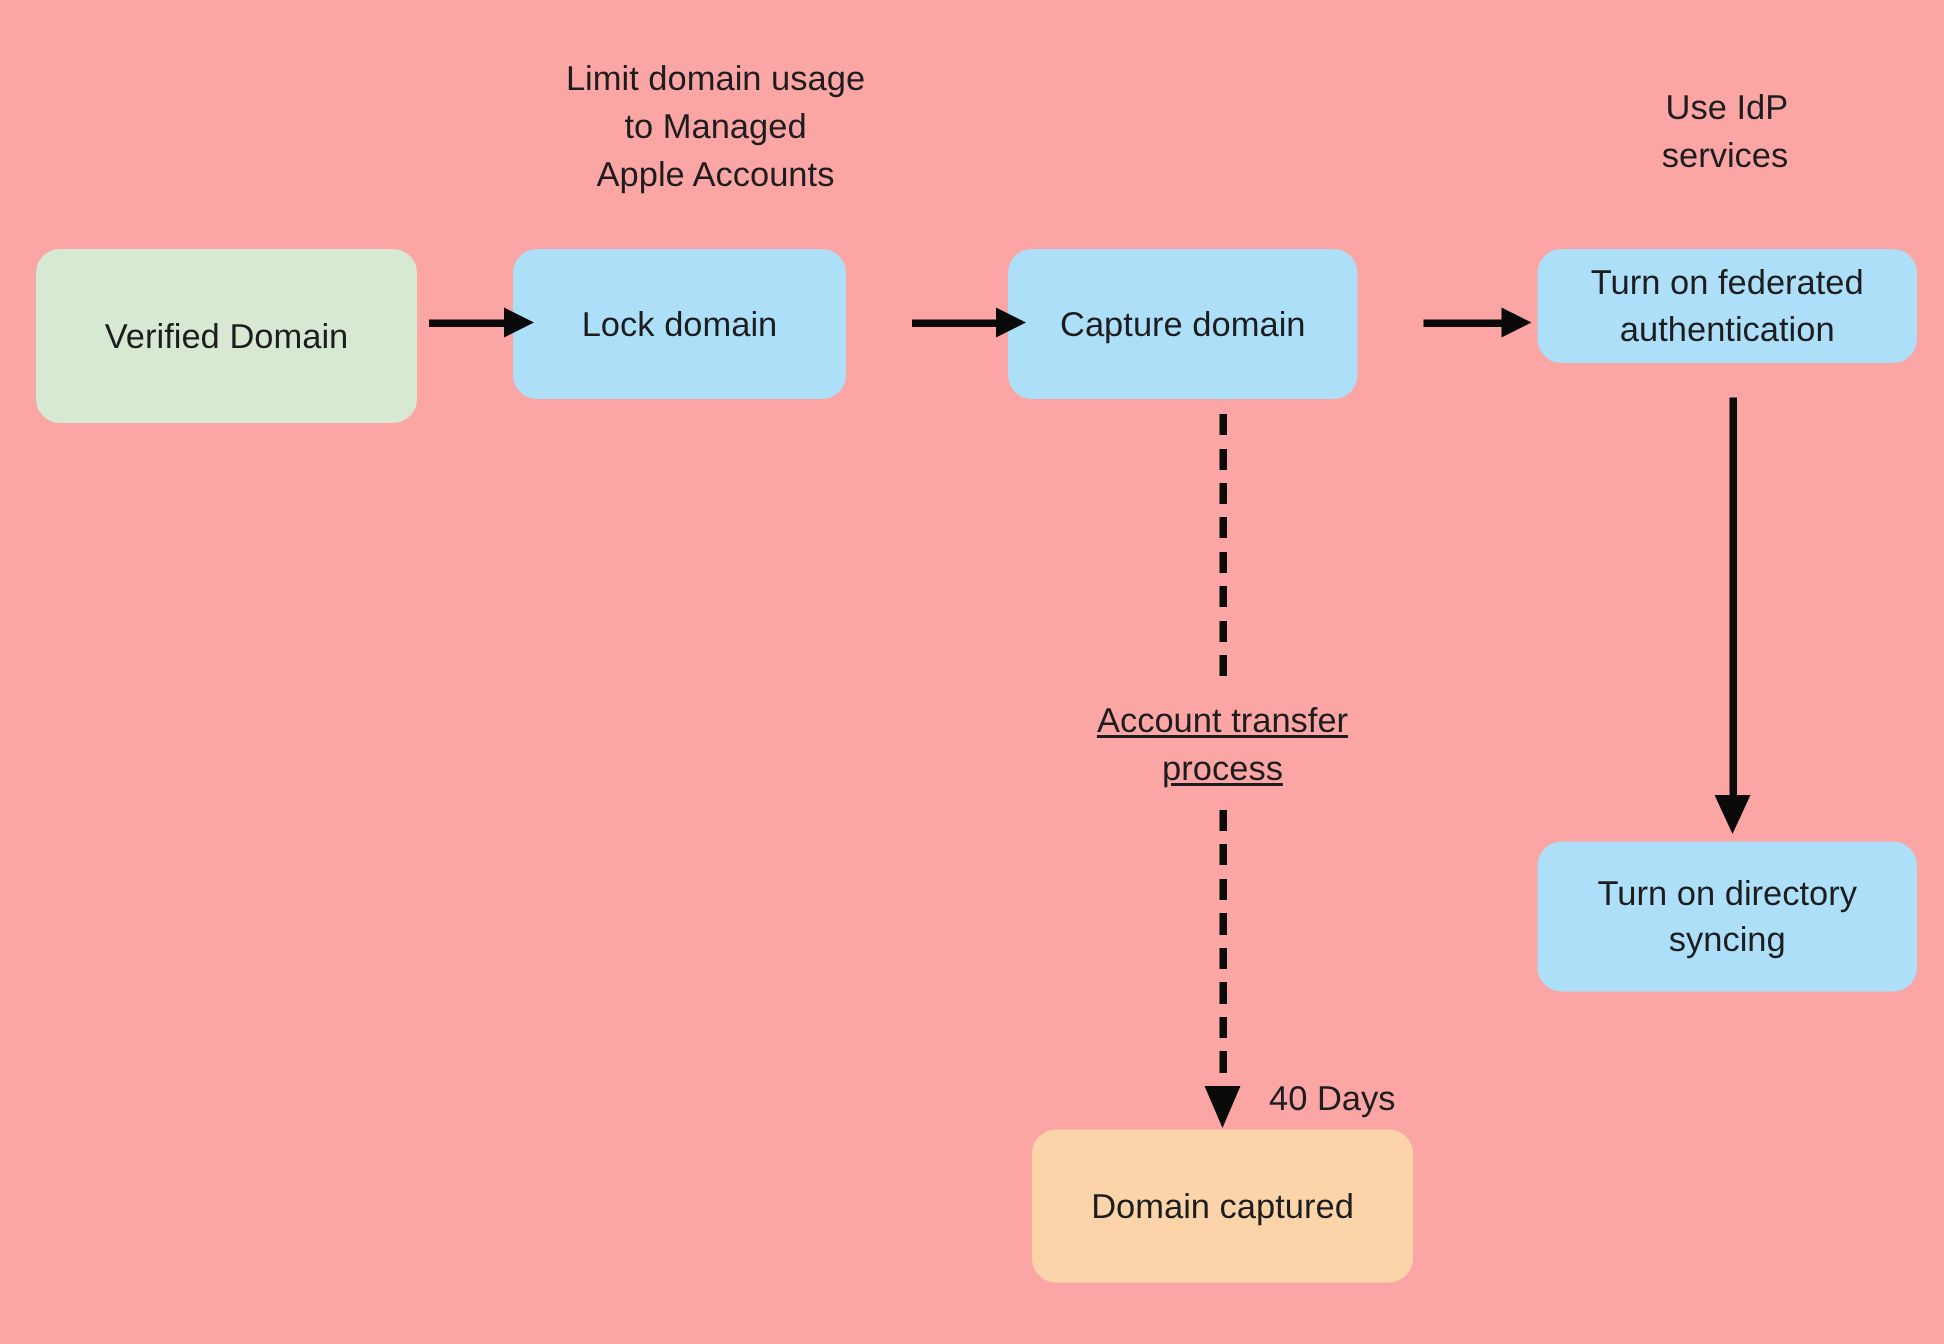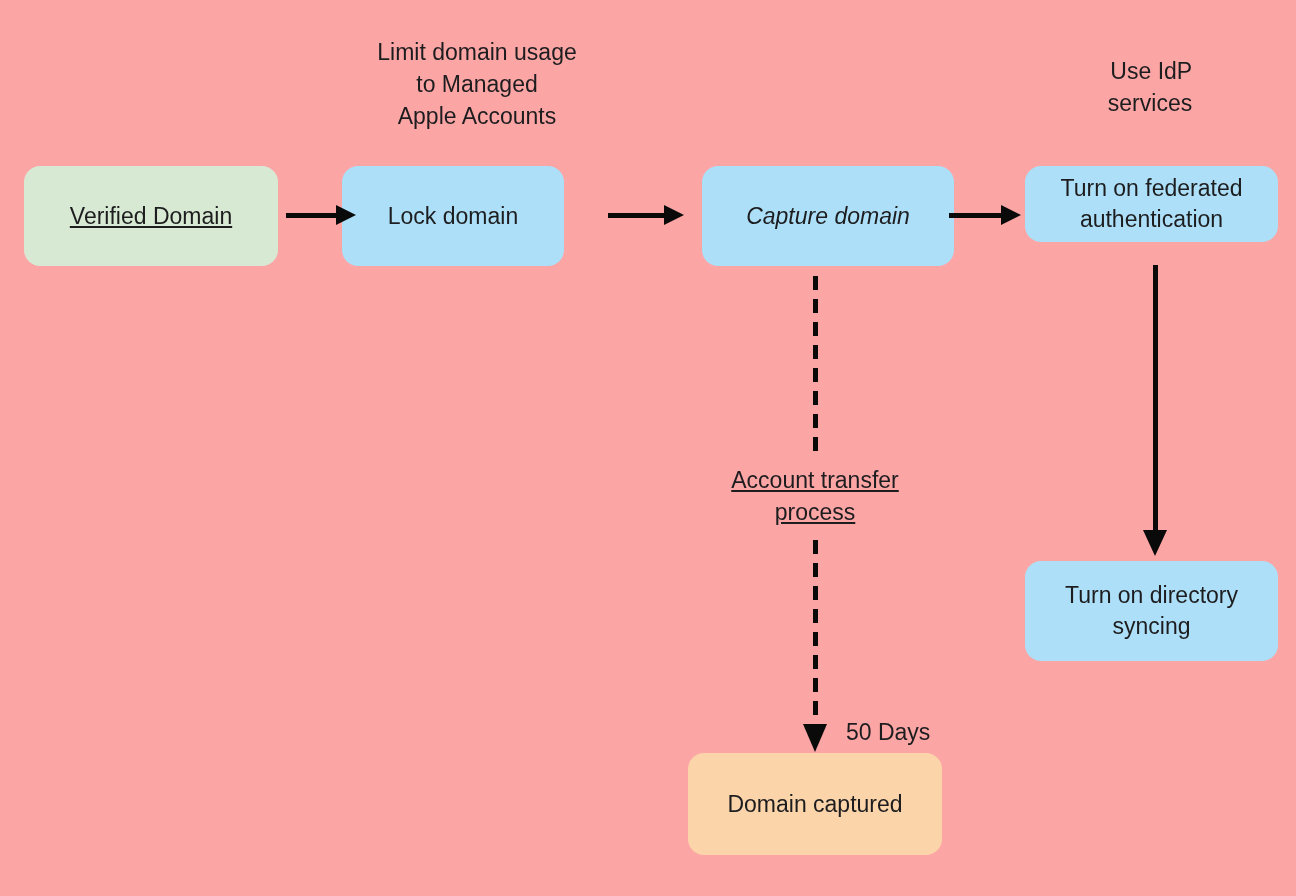--- a/index.html
+++ b/index.html
@@ -25,23 +25,23 @@
     border-radius:16px;
     display:flex;align-items:center;justify-content:center;
     text-align:center;
     font-size:23px;line-height:31px;
     color:var(--text);
     padding:0 14px;box-sizing:border-box;
   }
   .green{background:var(--green);}
   .blue{background:var(--blue);}
   .orange{background:var(--orange);}
-  .b1{left:24px;top:166px;width:254px;height:100px;text-decoration:underline;}
+  .b1{left:24px;top:166px;width:254px;height:116px;}
   .b2{left:342px;top:166px;width:222px;height:100px;}
-  .b3{left:702px;top:166px;width:252px;height:100px;font-style:italic;}
+  .b3{left:672px;top:166px;width:233px;height:100px;}
   .b4{left:1025px;top:166px;width:253px;height:76px;}
   .b5{left:1025px;top:561px;width:253px;height:100px;}
   .b6{left:688px;top:753px;width:254px;height:102px;}
   
   .note{
     position:absolute;
     font-size:23px;line-height:32px;
     text-align:center;
     white-space:pre-line;
     transform:translateX(-50%);
@@ -88,21 +88,21 @@
 
 <div class="canvas">
 
   <div class="note n1">Limit domain usage
 to Managed
 Apple Accounts</div>
   <div class="note n3">Use IdP
 services</div>
   <div class="note n4">Account transfer
 process</div>
-  <div class="note n5">50 Days</div>
+  <div class="note n5">40 Days</div>
 
   <div class="box green b1">
     <span>Verified Domain</span>
   </div>
   <div class="box blue b2">
     <span>Lock domain</span>
   </div>
   <div class="box blue b3">
     <span>Capture domain</span>
   </div>

